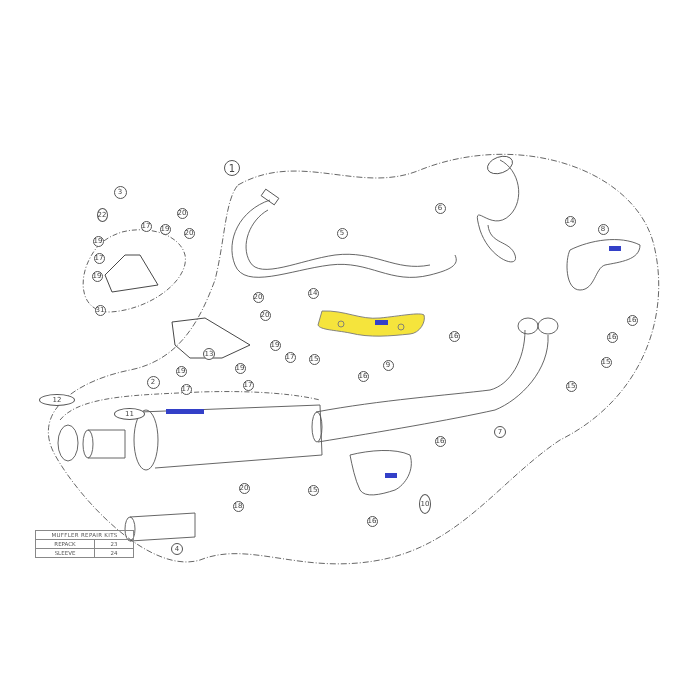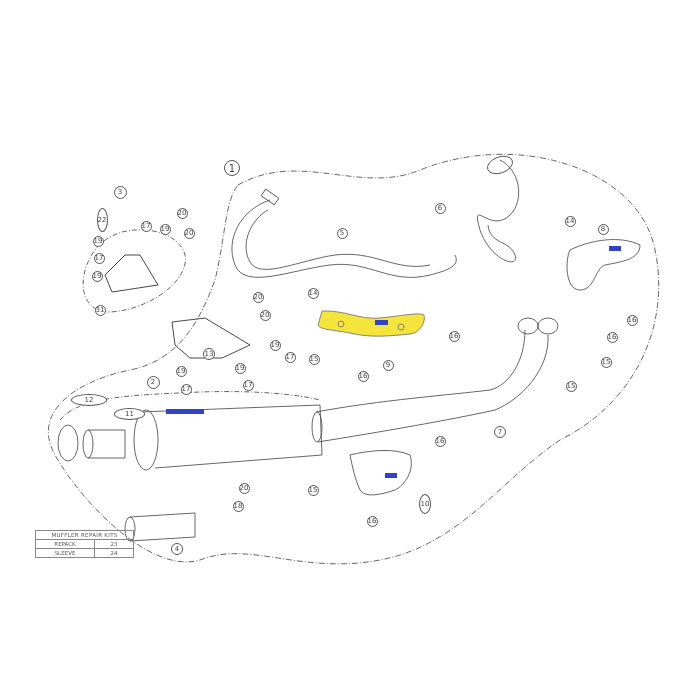--- a/index.html
+++ b/index.html
@@ -66,21 +66,21 @@
     <div class="callout" style="left: 146.5px; top: 375.5px; width: 13px; height: 13px;">2</div>
     <div class="callout" style="left: 113.5px; top: 185.5px; width: 13px; height: 13px;">3</div>
     <div class="callout" style="left: 171px; top: 543px; width: 12px; height: 12px;">4</div>
     <div class="callout" style="left: 336.5px; top: 227.5px; width: 11px; height: 11px;">5</div>
     <div class="callout" style="left: 434.5px; top: 202.5px; width: 11px; height: 11px;">6</div>
     <div class="callout" style="left: 494px; top: 426px; width: 12px; height: 12px;">7</div>
     <div class="callout" style="left: 597.5px; top: 223.5px; width: 11px; height: 11px;">8</div>
     <div class="callout" style="left: 382.5px; top: 359.5px; width: 11px; height: 11px;">9</div>
     <div class="callout" style="left: 419px; top: 494px; width: 12px; height: 20px;">10</div>
     <div class="callout" style="left: 114px; top: 408px; width: 31px; height: 12px;">11</div>
-    <div class="callout" style="left: 39px; top: 394px; width: 36px; height: 12px; margin-left: 32px;">12</div>
+    <div class="callout" style="left: 39px; top: 394px; width: 36px; height: 12px;">12</div>
     <div class="callout" style="left: 203px; top: 300px; width: 12px; height: 12px; margin-top: 48px;">13</div>
     <div class="callout" style="left: 307.5px; top: 287.5px; width: 11px; height: 11px;">14</div>
     <div class="callout" style="left: 564.5px; top: 215.5px; width: 11px; height: 11px;">14</div>
     <div class="callout" style="left: 308.5px; top: 353.5px; width: 11px; height: 11px;">15</div>
     <div class="callout" style="left: 307.5px; top: 484.5px; width: 11px; height: 11px;">15</div>
     <div class="callout" style="left: 600.5px; top: 356.5px; width: 11px; height: 11px;">15</div>
     <div class="callout" style="left: 565.5px; top: 380.5px; width: 11px; height: 11px;">15</div>
     <div class="callout" style="left: 448.5px; top: 330.5px; width: 11px; height: 11px;">16</div>
     <div class="callout" style="left: 357.5px; top: 370.5px; width: 11px; height: 11px;">16</div>
     <div class="callout" style="left: 606.5px; top: 331.5px; width: 11px; height: 11px;">16</div>
@@ -98,21 +98,21 @@
     <div class="callout" style="left: 91.5px; top: 270.5px; width: 11px; height: 11px;">19</div>
     <div class="callout" style="left: 175.5px; top: 365.5px; width: 11px; height: 11px;">19</div>
     <div class="callout" style="left: 234.5px; top: 362.5px; width: 11px; height: 11px;">19</div>
     <div class="callout" style="left: 269.5px; top: 339.5px; width: 11px; height: 11px;">19</div>
     <div class="callout" style="left: 176.5px; top: 207.5px; width: 11px; height: 11px;">20</div>
     <div class="callout" style="left: 183.5px; top: 227.5px; width: 11px; height: 11px;">20</div>
     <div class="callout" style="left: 252.5px; top: 291.5px; width: 11px; height: 11px;">20</div>
     <div class="callout" style="left: 259.5px; top: 309.5px; width: 11px; height: 11px;">20</div>
     <div class="callout" style="left: 238.5px; top: 482.5px; width: 11px; height: 11px;">20</div>
     <div class="callout" style="left: 94.5px; top: 304.5px; width: 11px; height: 11px;">31</div>
-    <div class="callout" style="left: 96.5px; top: 207.5px; width: 11px; height: 24px; text-align: right;">22</div>
+    <div class="callout" style="left: 96.5px; top: 207.5px; width: 11px; height: 14px; text-align: right;">22</div>
   </div>
 
 <table class="kits">
   <tbody>
       <tr>
         <th colspan="2">MUFFLER REPAIR KITS</th>
       </tr>
   <tr>
     <td style="width:50px">REPACK</td>
     <td style="width:30px">23</td>

